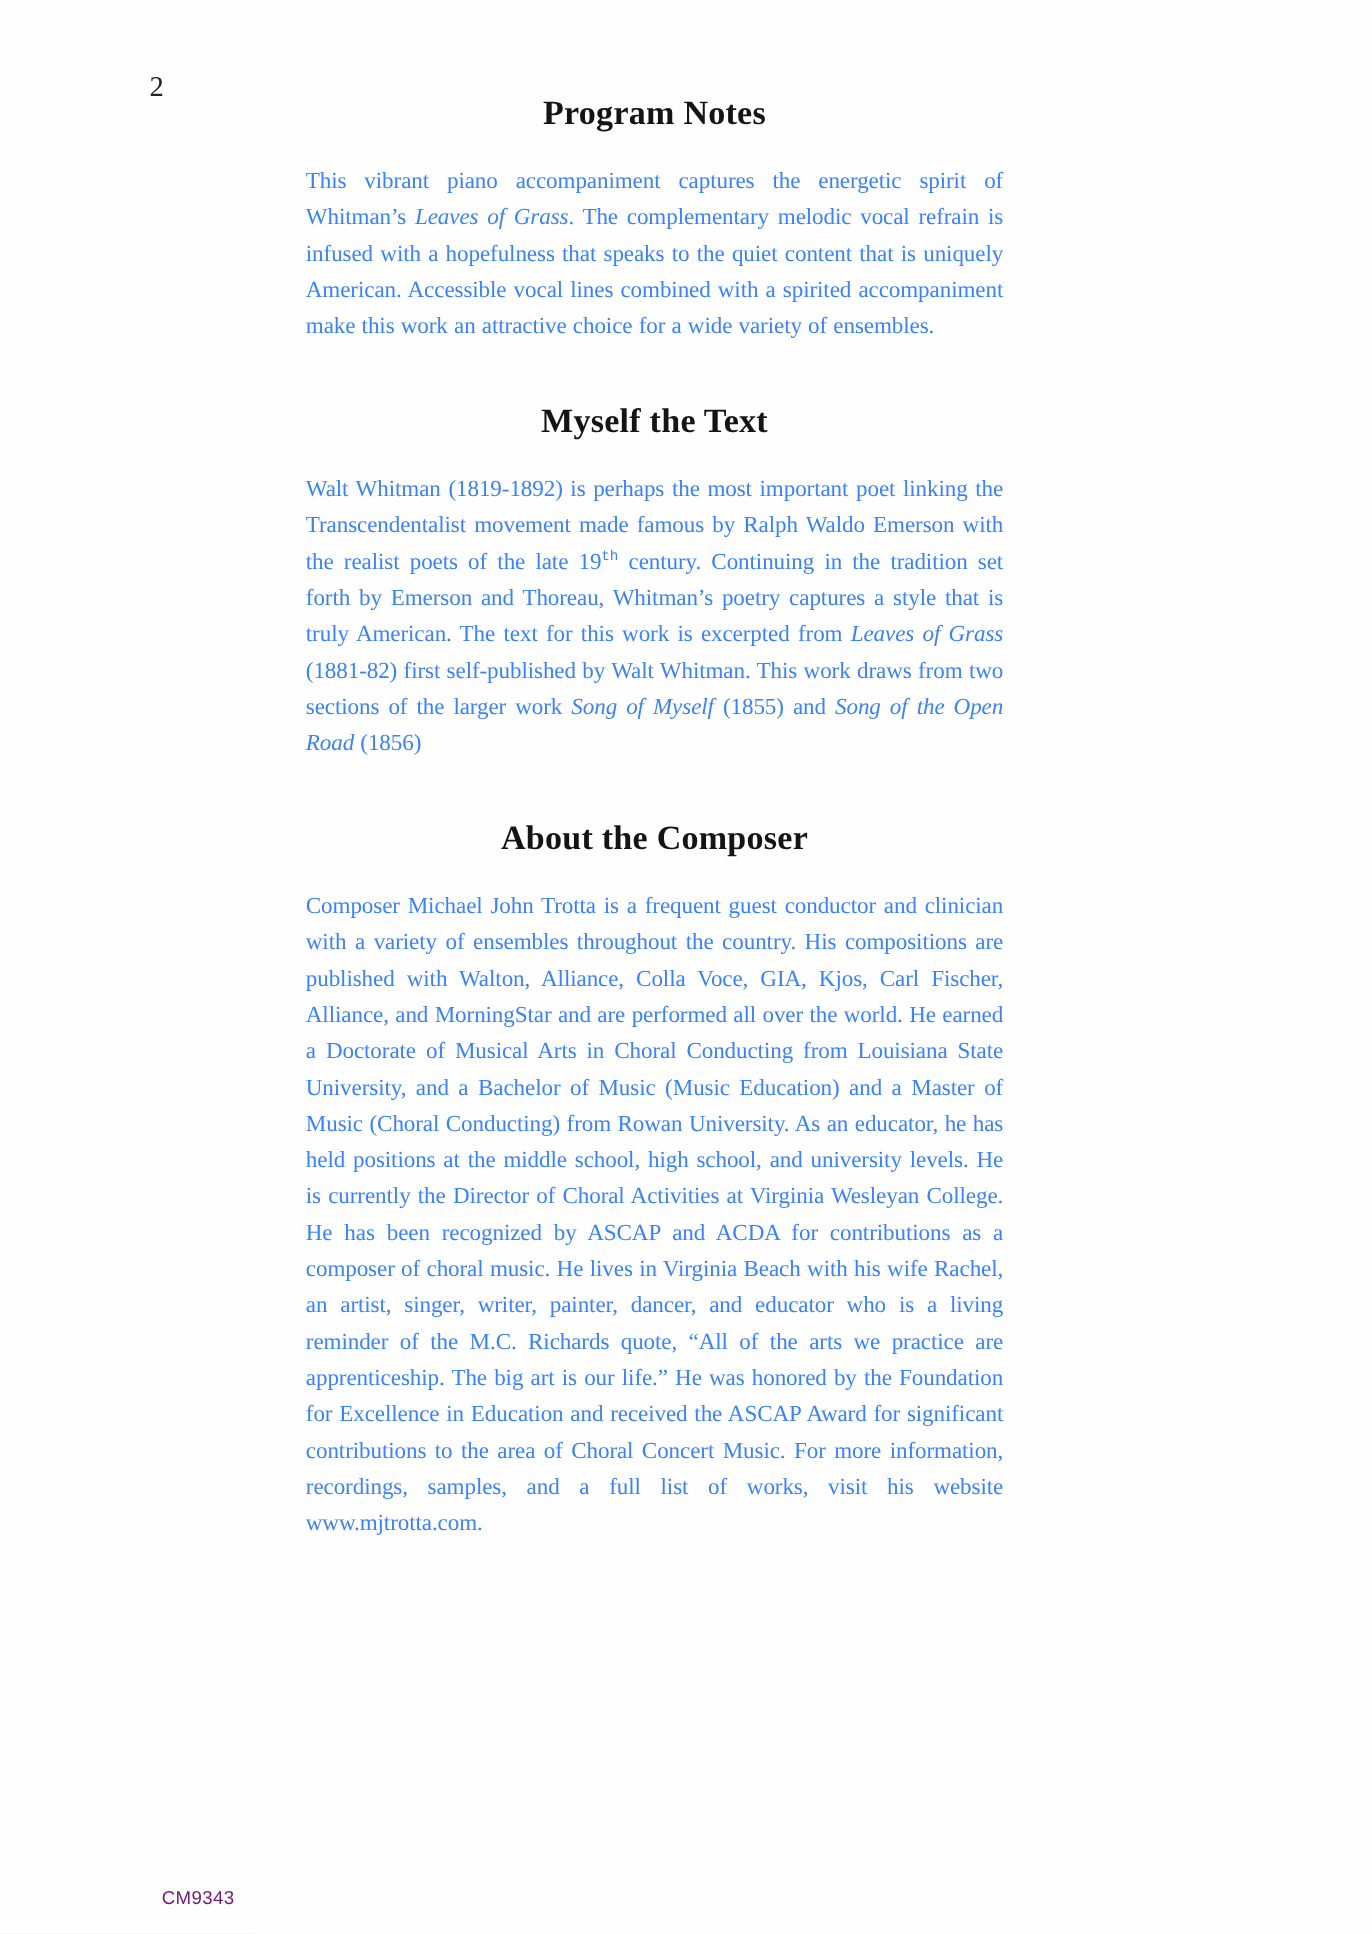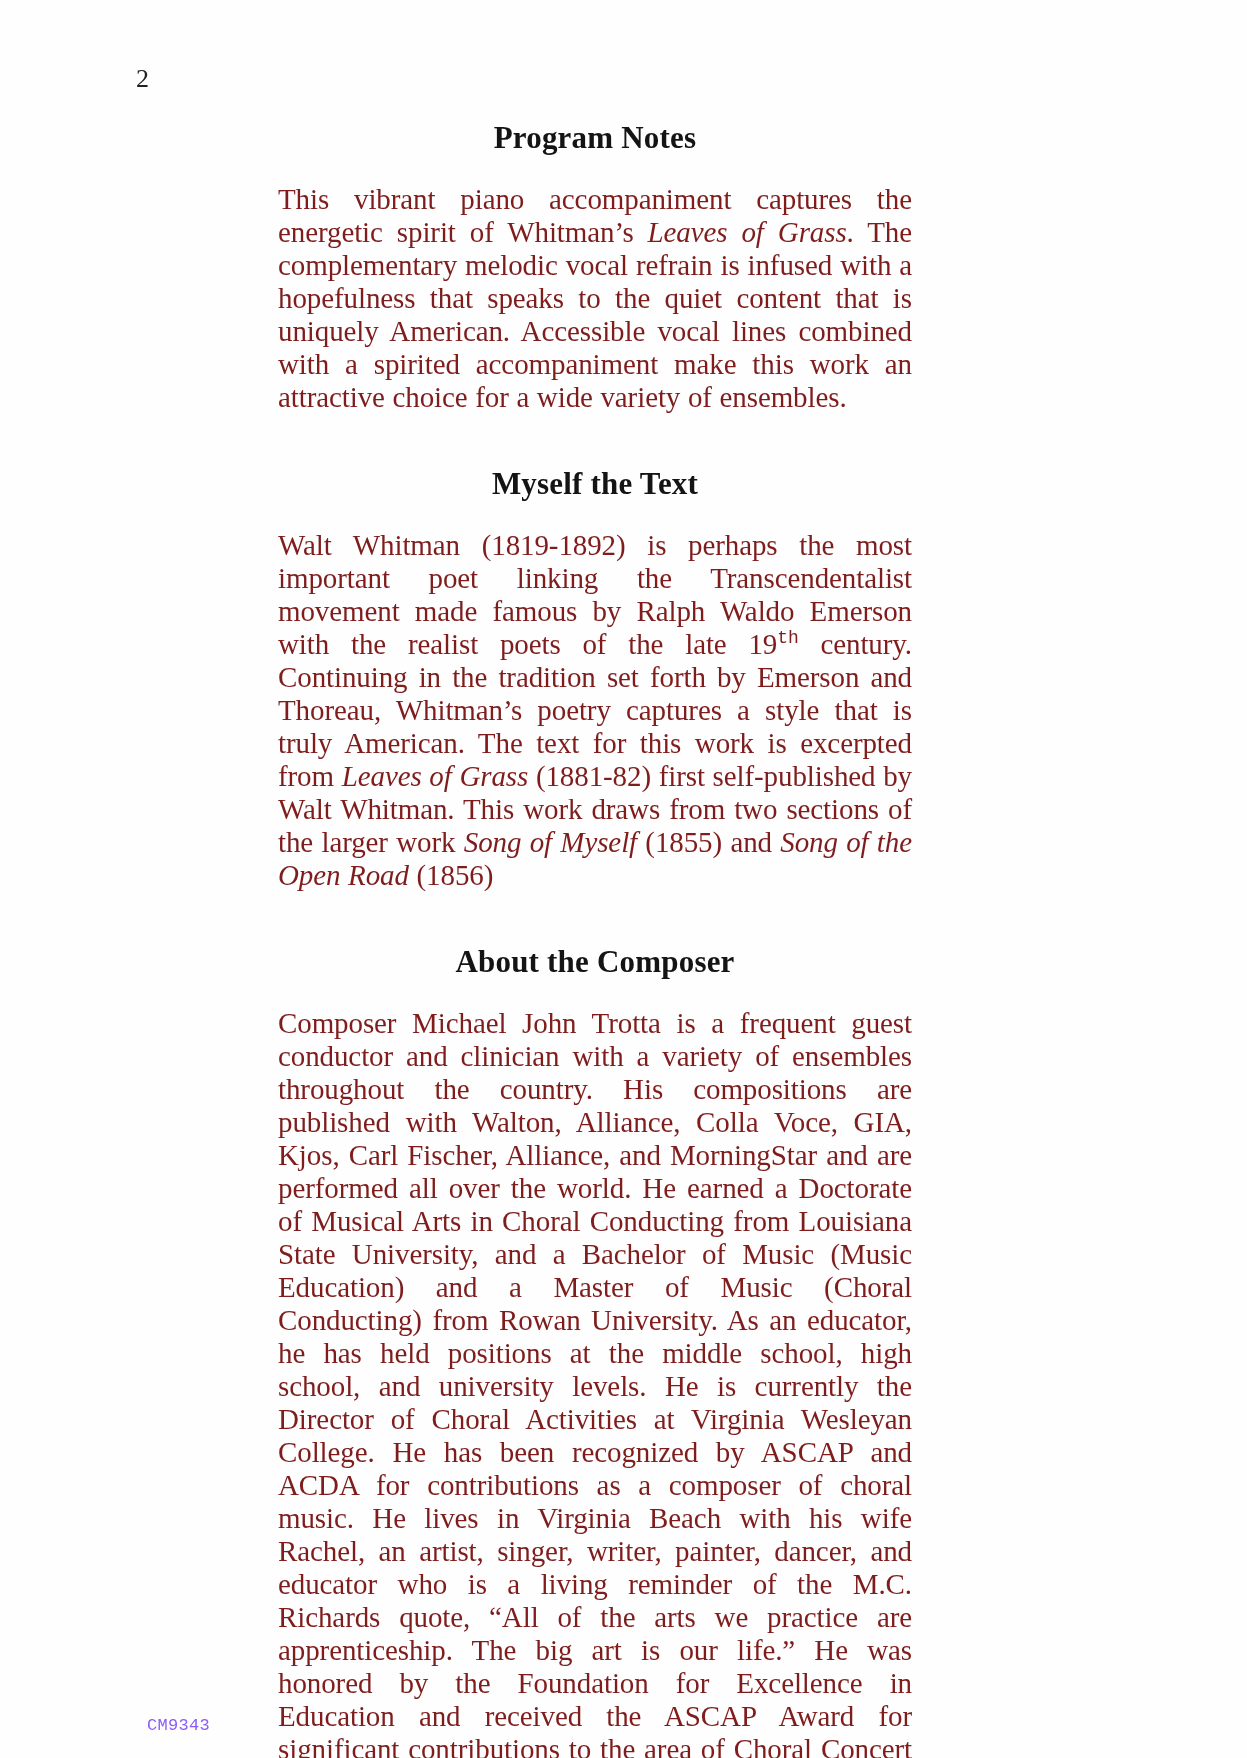--- a/index.html
+++ b/index.html
@@ -31,47 +31,47 @@
   }
   .heading {
     font-size: 31px;
     font-weight: bold;
     text-align: center;
     color: #141414;
     margin: 52px 0 27px 0;
     letter-spacing: 0.2px;
   }
   .heading.first {
-    margin-top: 120px;
+    margin-top: 85px;
   }
   .body-text {
     margin: 0;
-    font-size: 29px;
+    font-size: 21px;
     line-height: 33px;
     text-align: justify;
     letter-spacing: -0.1px;
     word-spacing: 0.5px;
-    color: #7f1d1d;
+    color: #3b82f6;
   }
   .body-text i {
     font-style: italic;
   }
   .body-text sup {
     font-size: 0.62em;
     line-height: 0;
     vertical-align: super;
     font-family: Liberation Mono, monospace;
   }
   .footer {
     position: absolute;
     left: 147px;
     top: 1716px;
-    font-family: Liberation Mono, monospace;
+    font-family: Liberation Sans, sans-serif;
     font-size: 17px;
-    color: #8b5cf6;
+    color: #701a75;
     letter-spacing: 0.3px;
   }
 </style>
 </head>
 <body>
 
 <div class="sheet">
 
   <div class="page-number">2</div>
 

